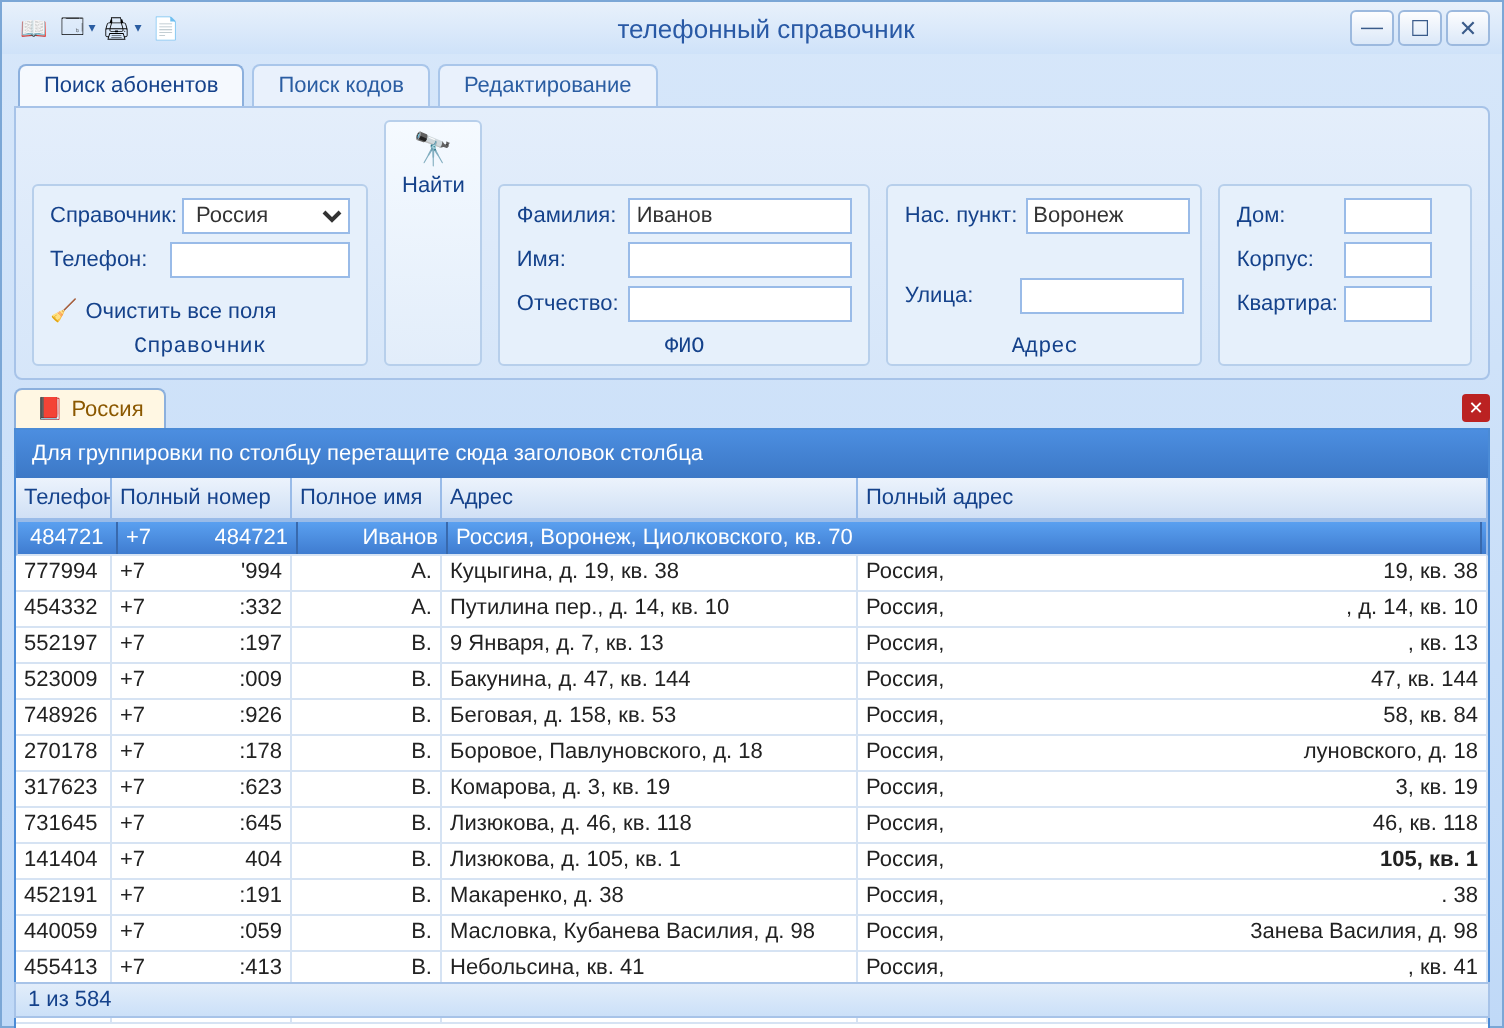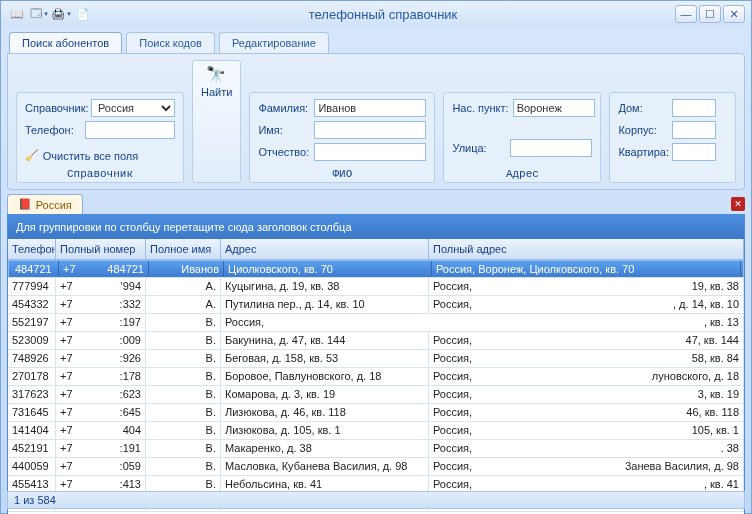--- a/index.html
+++ b/index.html
@@ -182,21 +182,20 @@
       <div class="cell c3">Адрес</div>
       <div class="cell c4">Полный адрес</div>
     </div>
     <div class="body" id="grid-body">
         <div class="drow sel">
           <div class="cell c0">484721</div>
           <div class="cell c1"><span style="display: inline-block; width: 20px;">+7</span><span style="float: right;">484721</span></div>
           <div class="cell c2">
             <span style="float: right;">Иванов</span>
           </div>
-          <div class="cell c3">Циолковского, кв. 70</div>
           <div class="cell c4">Россия, Воронеж, Циолковского, кв. 70</div>
         </div>
         <div class="drow">
           <div class="cell c0">777994</div>
           <div class="cell c1"><span style="display: inline-block; width: 20px;">+7</span><span style="float: right;">'994</span></div>
           <div class="cell c2">
             <span style="float: right;">А.</span>
           </div>
           <div class="cell c3">Куцыгина, д. 19, кв. 38</div>
           <div class="cell c4"><span style="display: inline-block; width: 70px;">Россия,</span><span style="float: right;">19, кв. 38</span></div>
@@ -209,20 +208,21 @@
           </div>
           <div class="cell c3">Путилина пер., д. 14, кв. 10</div>
           <div class="cell c4"><span style="display: inline-block; width: 70px;">Россия,</span><span style="float: right;">, д. 14, кв. 10</span></div>
         </div>
         <div class="drow">
           <div class="cell c0">552197</div>
           <div class="cell c1"><span style="display: inline-block; width: 20px;">+7</span><span style="float: right;">:197</span></div>
           <div class="cell c2">
             <span style="float: right;">В.</span>
           </div>
+          <div class="cell c3">9 Января, д. 7, кв. 13</div>
           <div class="cell c4"><span style="display: inline-block; width: 70px;">Россия,</span><span style="float: right;">, кв. 13</span></div>
         </div>
         <div class="drow">
           <div class="cell c0">523009</div>
           <div class="cell c1"><span style="display: inline-block; width: 20px;">+7</span><span style="float: right;">:009</span></div>
           <div class="cell c2">
             <span style="float: right;">В.</span>
           </div>
           <div class="cell c3">Бакунина, д. 47, кв. 144</div>
           <div class="cell c4"><span style="display: inline-block; width: 70px;">Россия,</span><span style="float: right;">47, кв. 144</span></div>
@@ -263,21 +263,21 @@
           <div class="cell c3">Лизюкова, д. 46, кв. 118</div>
           <div class="cell c4"><span style="display: inline-block; width: 70px;">Россия,</span><span style="float: right;">46, кв. 118</span></div>
         </div>
         <div class="drow">
           <div class="cell c0">141404</div>
           <div class="cell c1"><span style="display: inline-block; width: 20px;">+7</span><span style="float: right;">404</span></div>
           <div class="cell c2">
             <span style="float: right;">В.</span>
           </div>
           <div class="cell c3">Лизюкова, д. 105, кв. 1</div>
-          <div class="cell c4"><span style="display: inline-block; width: 70px;">Россия,</span><span style="float: right;">105, кв. 1</span></div>
+          <div class="cell c4"><span style="display: inline-block; width: 70px;">Россия,</span><span style="float: right; font-weight: bold;">105, кв. 1</span></div>
         </div>
         <div class="drow">
           <div class="cell c0">452191</div>
           <div class="cell c1"><span style="display: inline-block; width: 20px;">+7</span><span style="float: right;">:191</span></div>
           <div class="cell c2">
             <span style="float: right;">В.</span>
           </div>
           <div class="cell c3">Макаренко, д. 38</div>
           <div class="cell c4"><span style="display: inline-block; width: 70px;">Россия,</span><span style="float: right;">. 38</span></div>
         </div>

